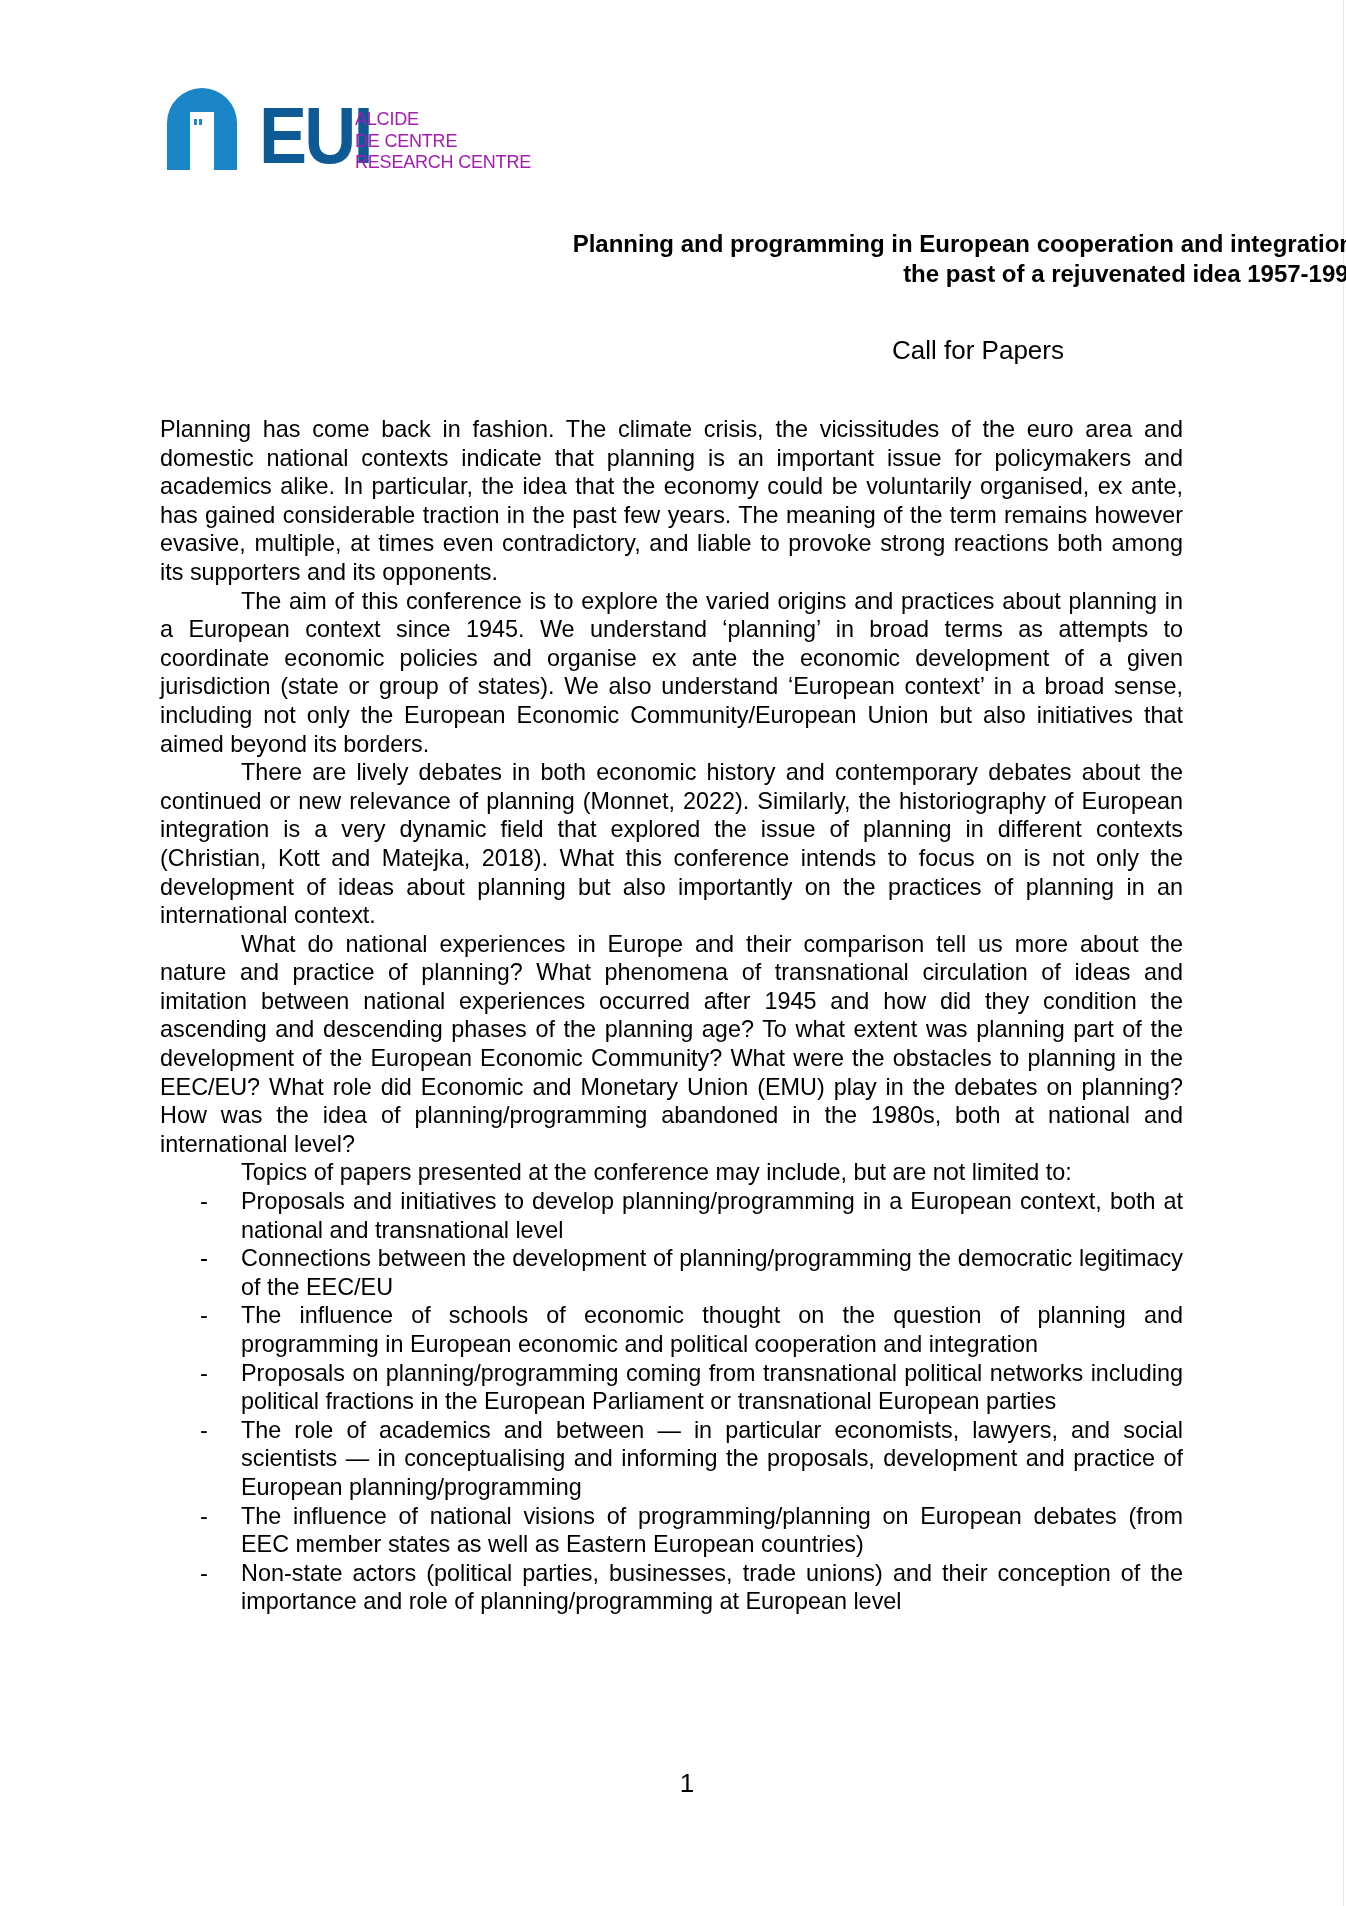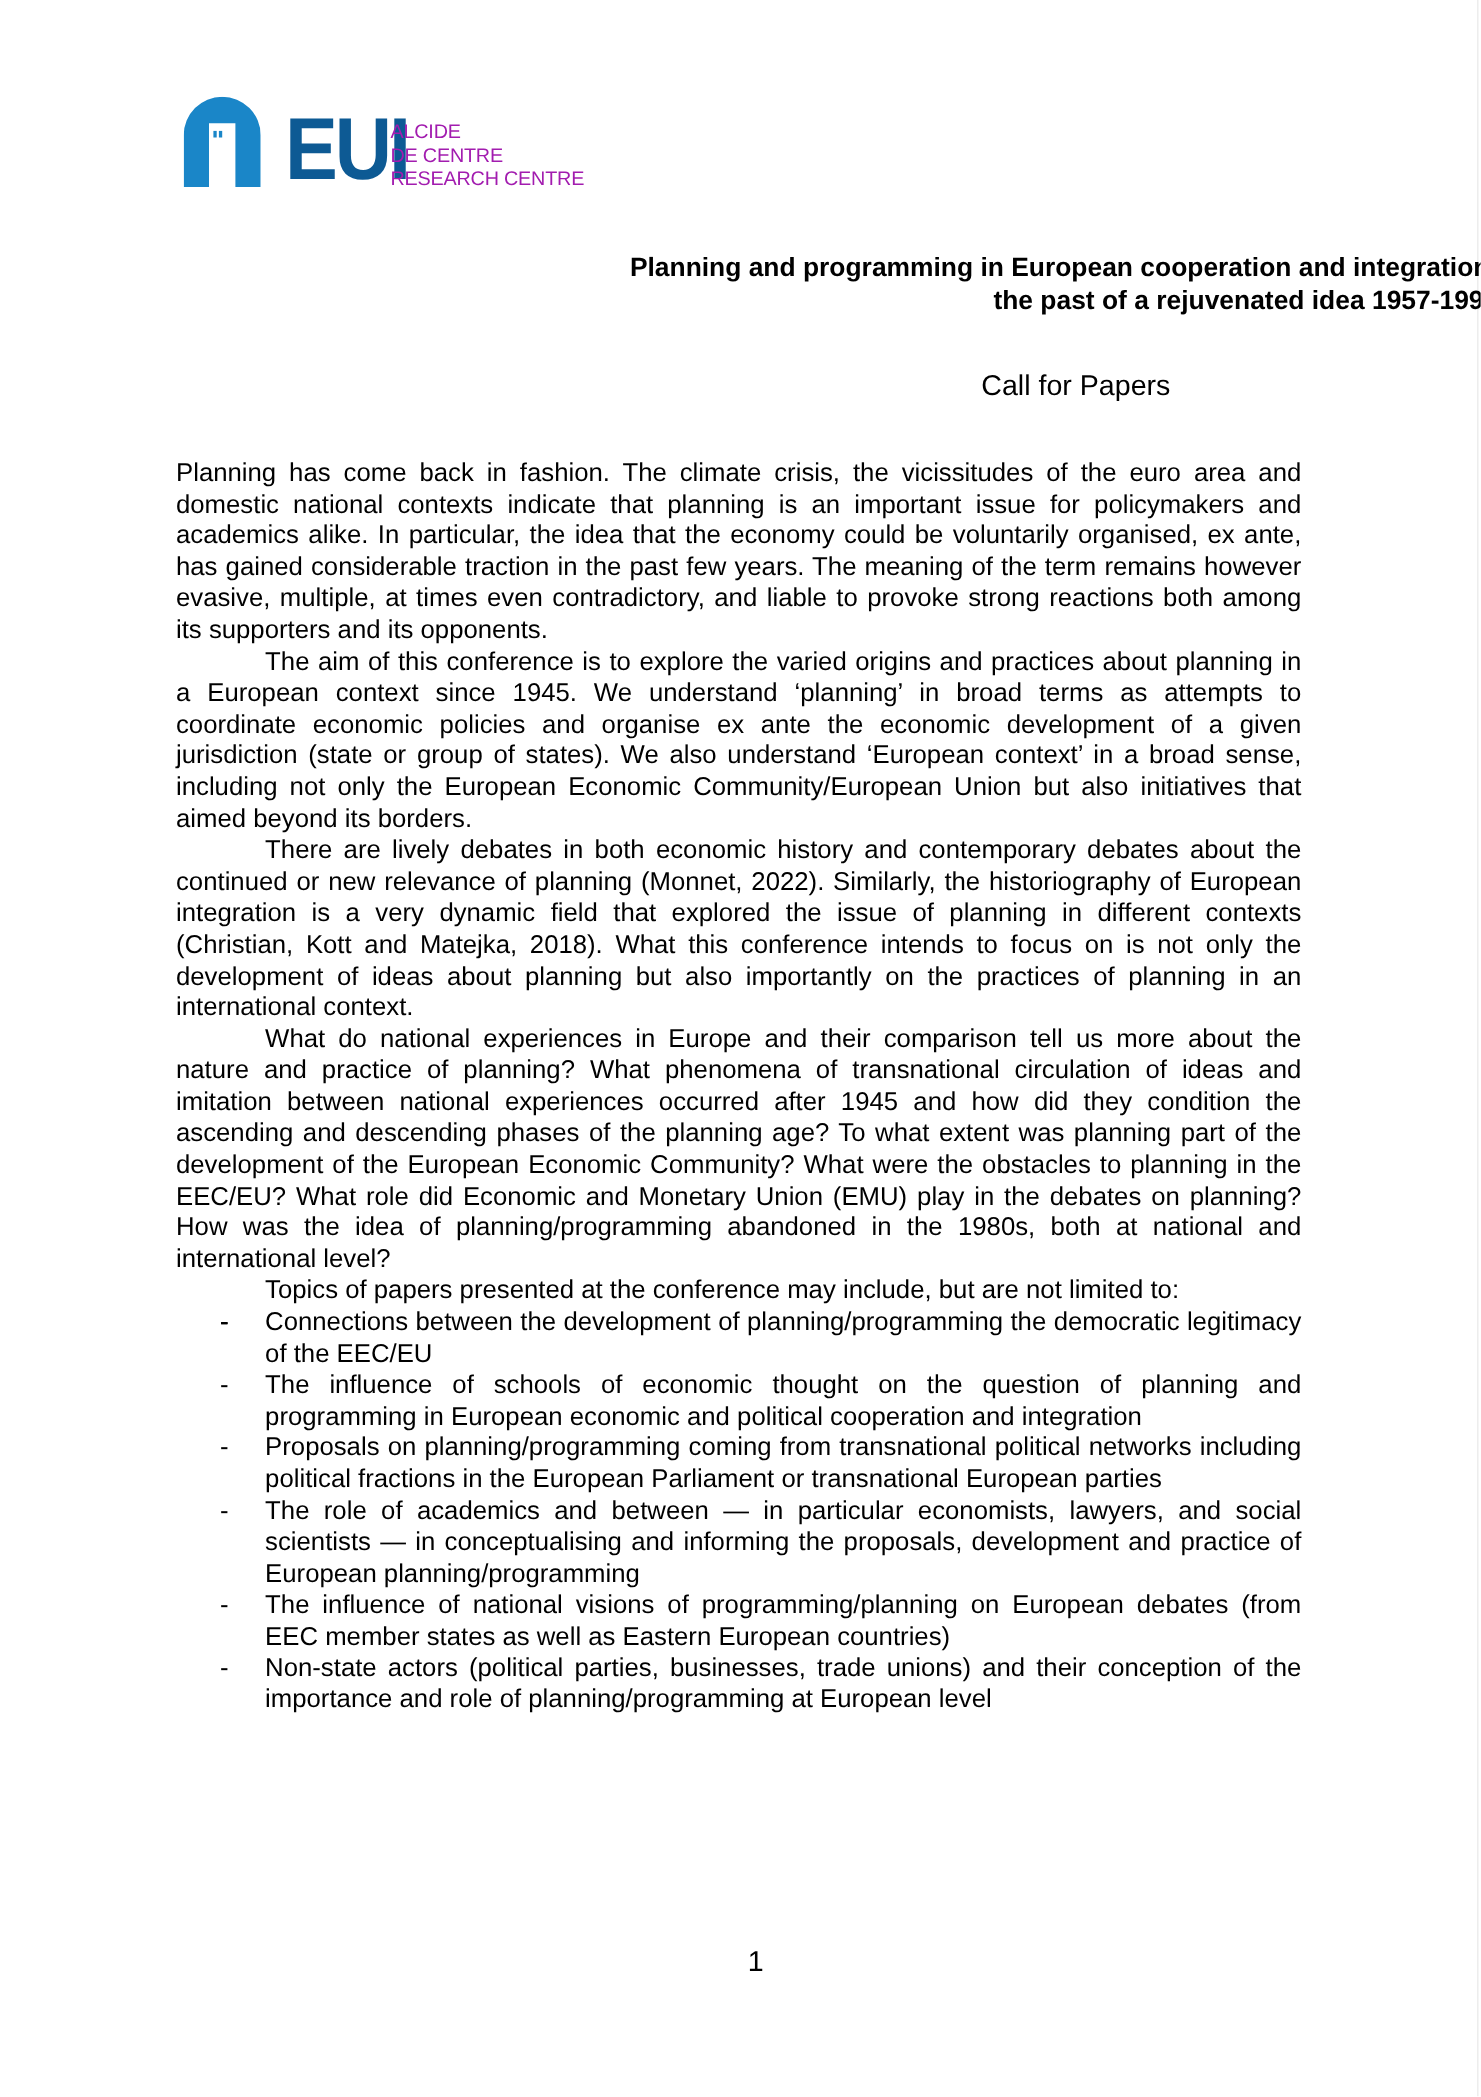--- a/index.html
+++ b/index.html
@@ -55,21 +55,21 @@
 
 <div class="subtitle">Call for Papers</div>
 
 <div class="body">
   <p>Planning has come back in fashion. The climate crisis, the vicissitudes of the euro area and domestic national contexts indicate that planning is an important issue for policymakers and academics alike. In particular, the idea that the economy could be voluntarily organised, ex ante, has gained considerable traction in the past few years. The meaning of the term remains however evasive, multiple, at times even contradictory, and liable to provoke strong reactions both among its supporters and its opponents.</p>
   <p class="indent">The aim of this conference is to explore the varied origins and practices about planning in a European context since 1945. We understand ‘planning’ in broad terms as attempts to coordinate economic policies and organise ex ante the economic development of a given jurisdiction (state or group of states). We also understand ‘European context’ in a broad sense, including not only the European Economic Community/European Union but also initiatives that aimed beyond its borders.</p>
   <p class="indent">There are lively debates in both economic history and contemporary debates about the continued or new relevance of planning (Monnet, 2022). Similarly, the historiography of European integration is a very dynamic field that explored the issue of planning in different contexts (Christian, Kott and Matejka, 2018). What this conference intends to focus on is not only the development of ideas about planning but also importantly on the practices of planning in an international context.</p>
   <p class="indent">What do national experiences in Europe and their comparison tell us more about the nature and practice of planning? What phenomena of transnational circulation of ideas and imitation between national experiences occurred after 1945 and how did they condition the ascending and descending phases of the planning age? To what extent was planning part of the development of the European Economic Community? What were the obstacles to planning in the EEC/EU? What role did Economic and Monetary Union (EMU) play in the debates on planning? How was the idea of planning/programming abandoned in the 1980s, both at national and international level?</p>
   <p class="topics">Topics of papers presented at the conference may include, but are not limited to:</p>
   <ul class="bullets">
-    <li><span class="dash">-</span></li>
+    <li><span class="dash">-</span><span>Proposals and initiatives to develop planning/programming in a European context, both at national and transnational level</span></li>
     <li><span class="dash">-</span></li>
     <li><span class="dash">-</span><span>Connections between the development of planning/programming the democratic legitimacy of the EEC/EU</span></li>
     <li><span class="dash">-</span><span>The influence of schools of economic thought on the question of planning and programming in European economic and political cooperation and integration</span></li>
     <li><span class="dash">-</span><span>Proposals on planning/programming coming from transnational political networks including political fractions in the European Parliament or transnational European parties</span></li>
     <li><span class="dash">-</span><span>The role of academics and between — in particular economists, lawyers, and social scientists — in conceptualising and informing the proposals, development and practice of European planning/programming</span></li>
     <li><span class="dash">-</span><span>The influence of national visions of programming/planning on European debates (from EEC member states as well as Eastern European countries)</span></li>
     <li><span class="dash">-</span><span>Non-state actors (political parties, businesses, trade unions) and their conception of the importance and role of planning/programming at European level</span></li>
   </ul>
 </div>
 

